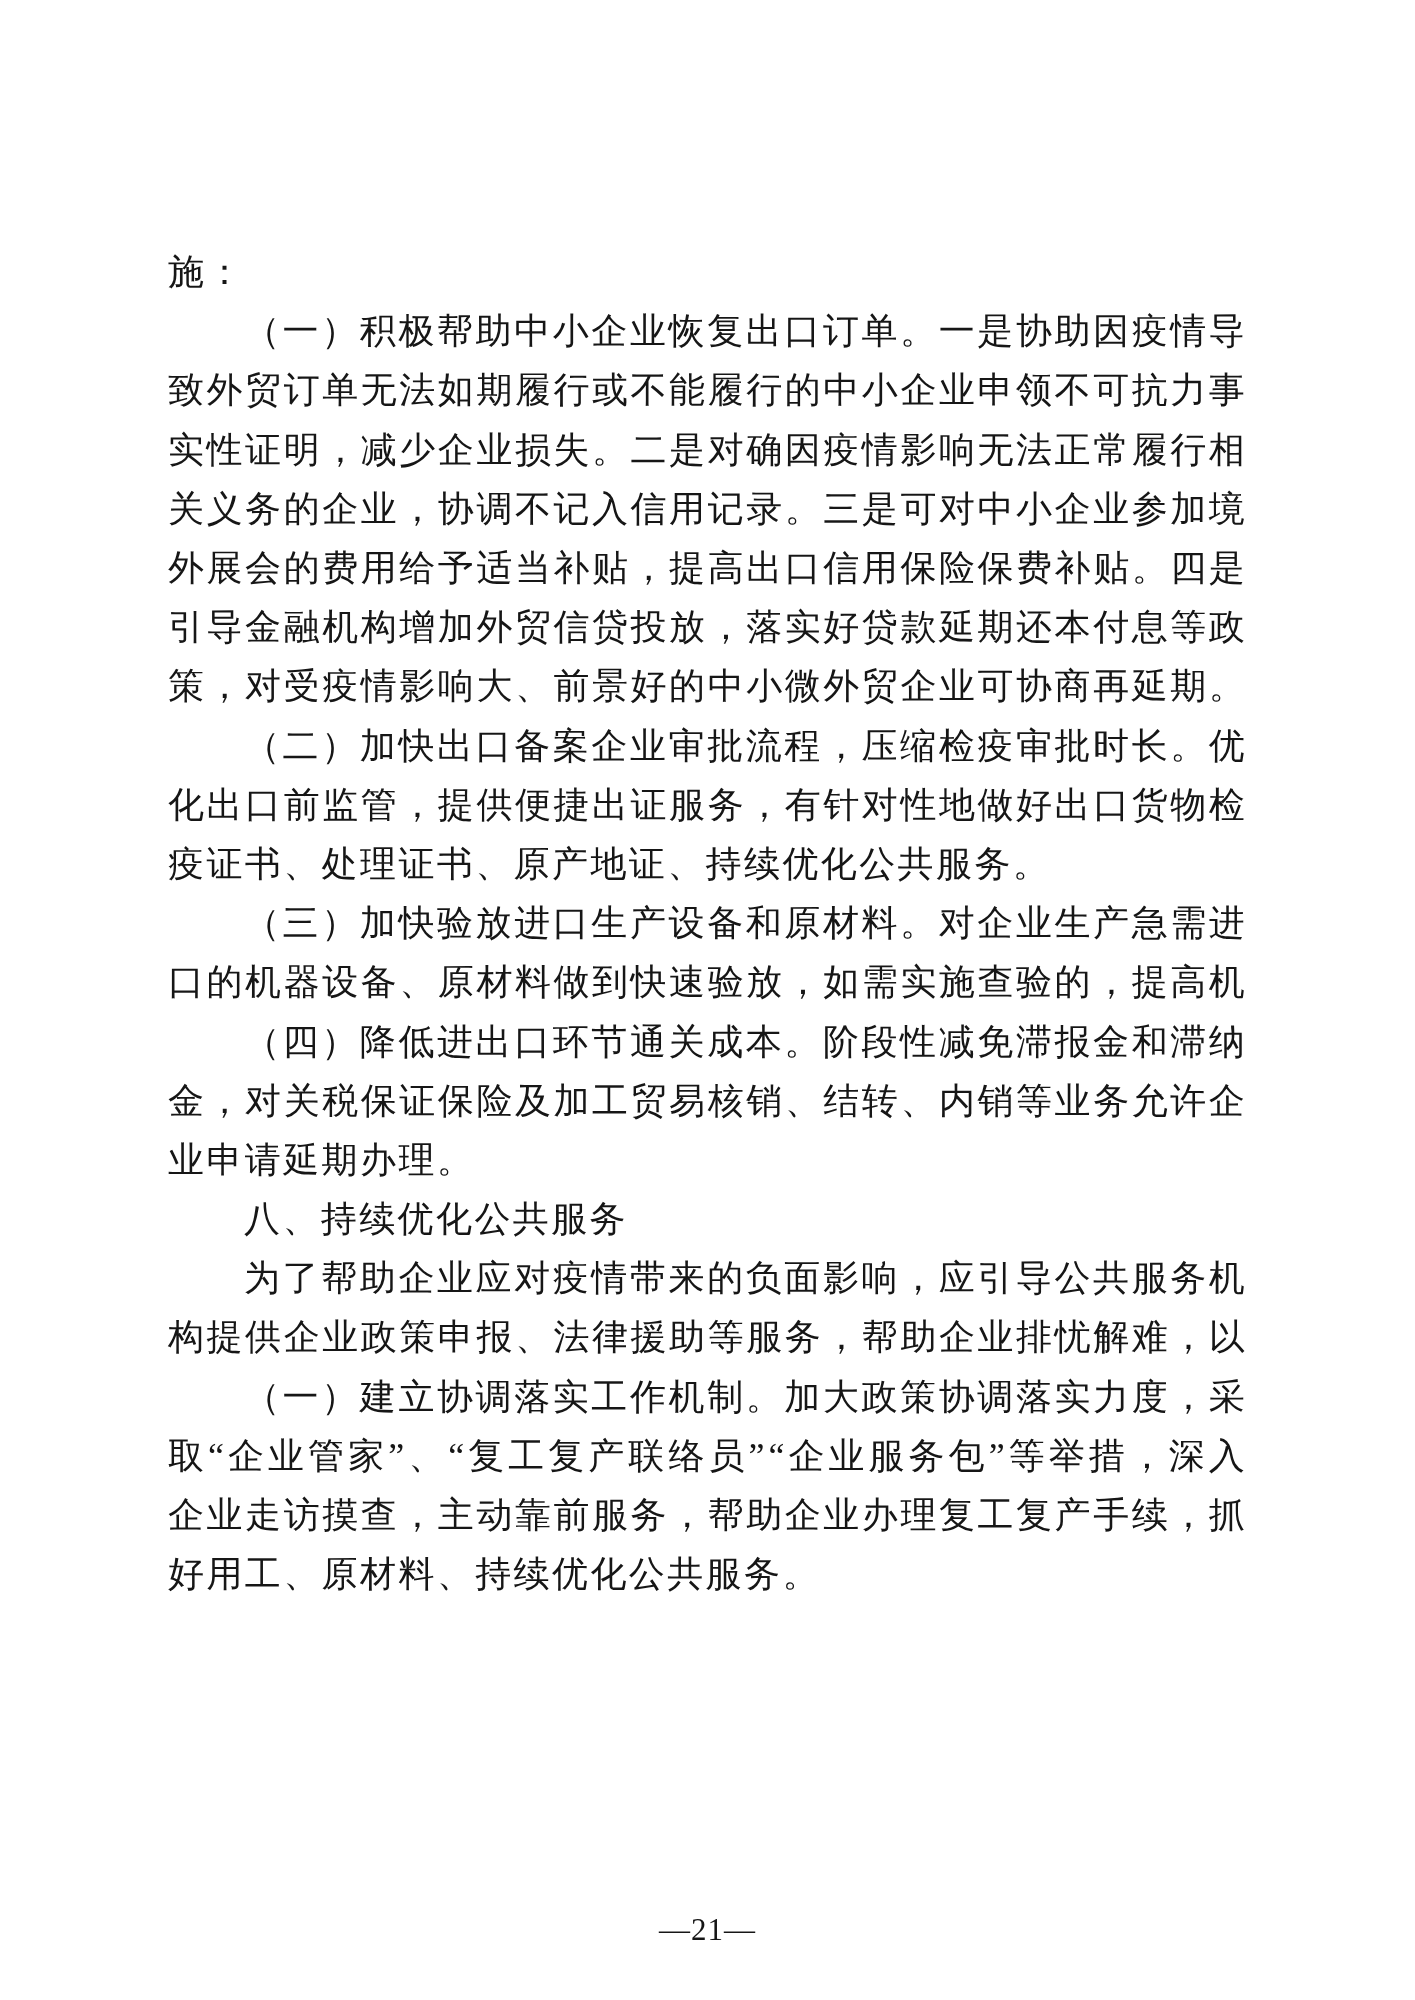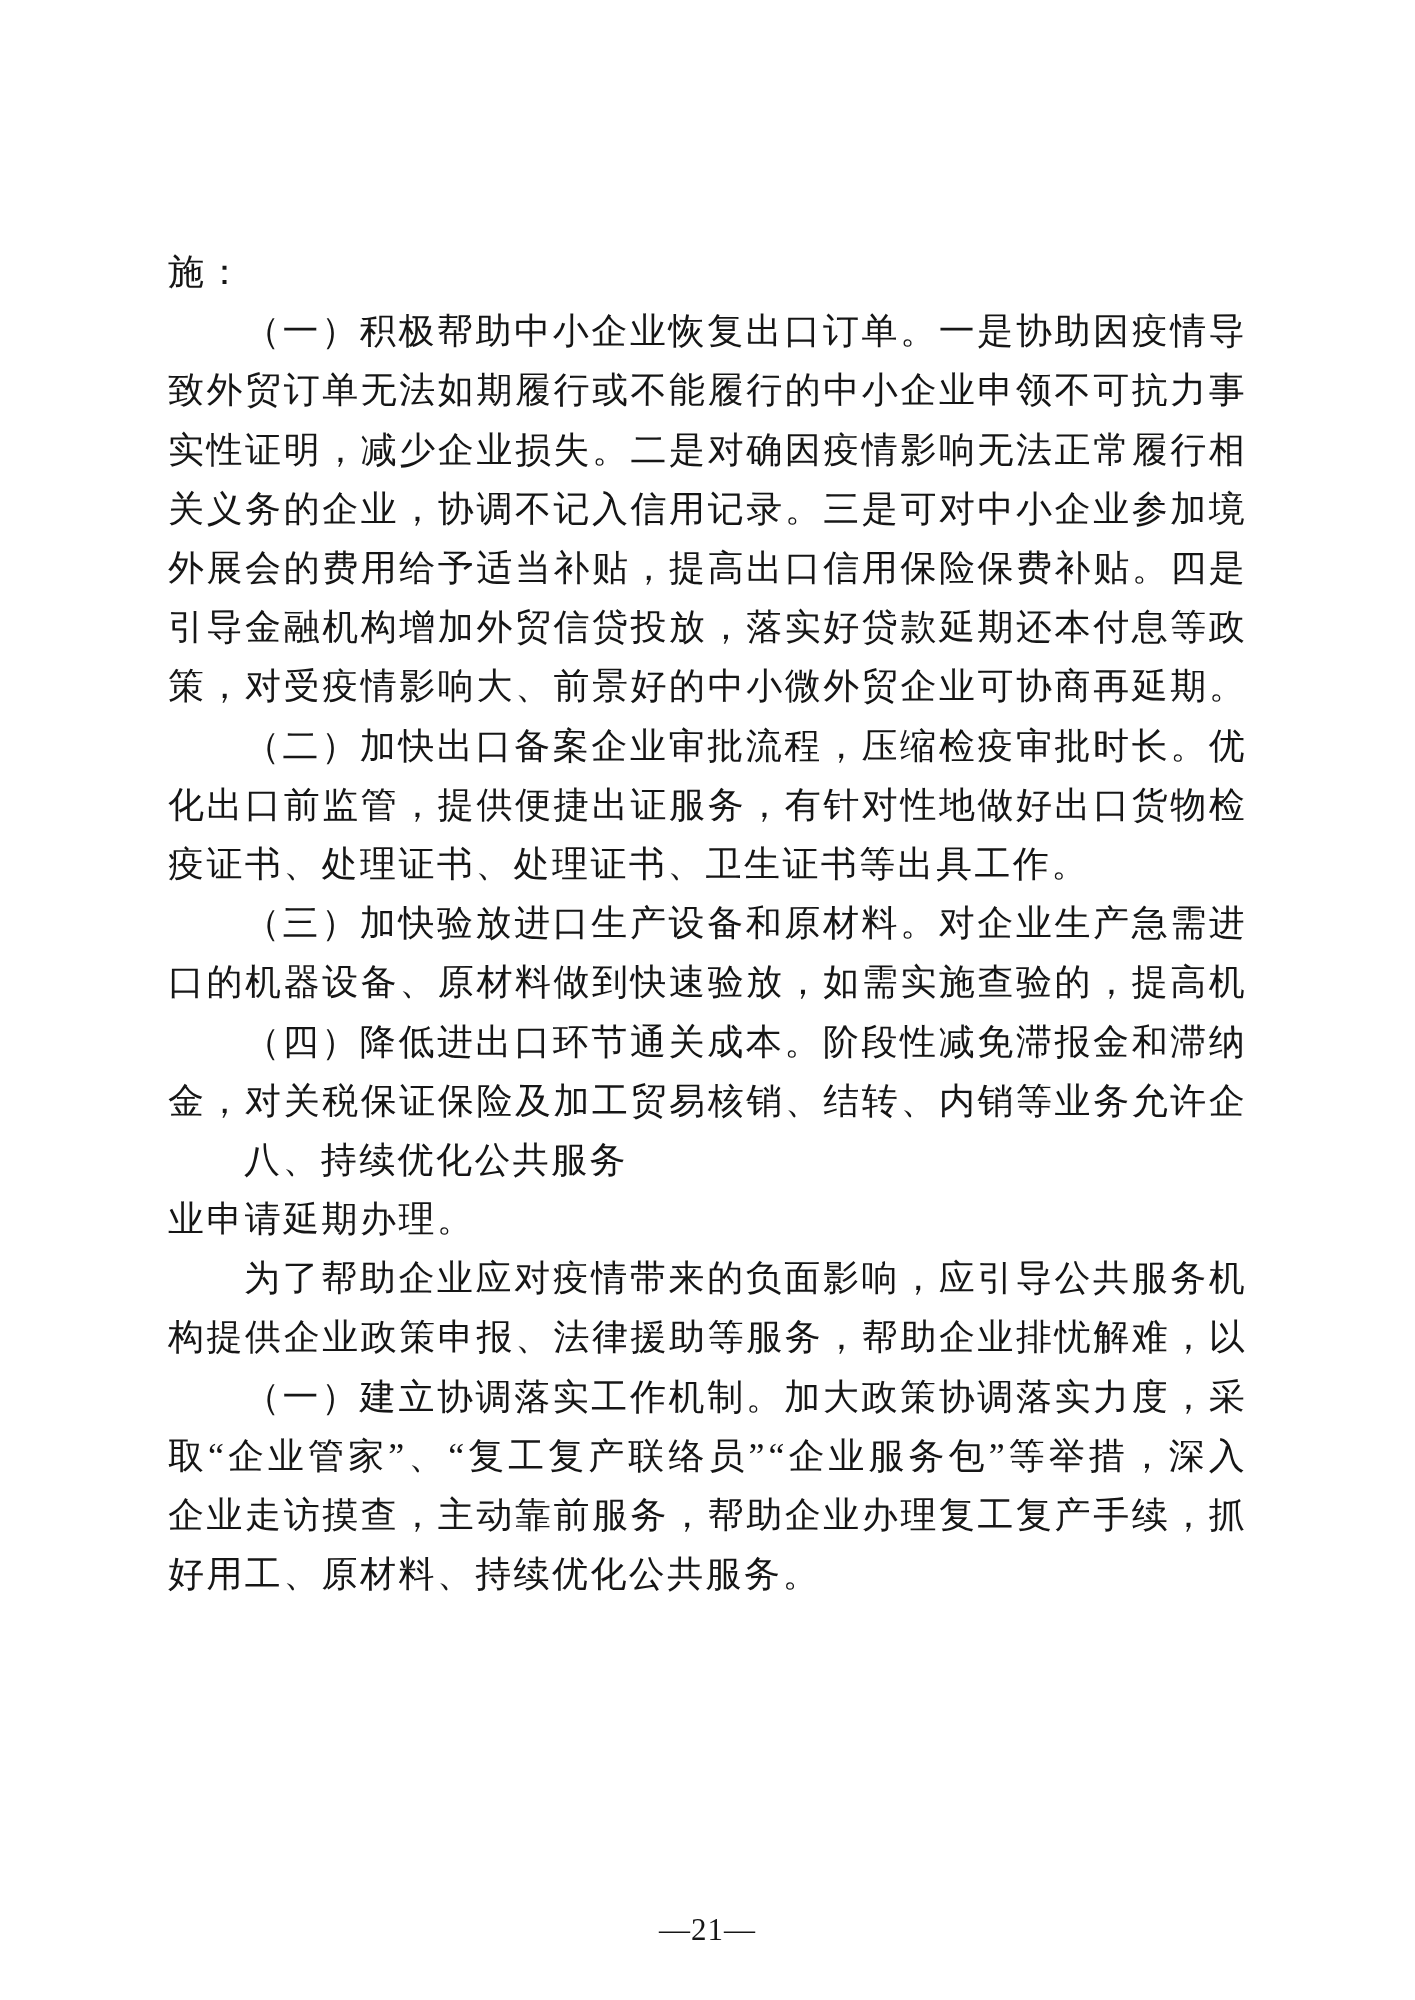--- a/index.html
+++ b/index.html
@@ -323,21 +323,21 @@
         <span>性</span>
         <span>地</span>
         <span>做</span>
         <span>好</span>
         <span>出</span>
         <span>口</span>
         <span>货</span>
         <span>物</span>
         <span>检</span>
       </div>
-      <div class="line">疫证书、处理证书、处理证书、卫生证书等出具工作。</div>
+      <div class="line">疫证书、处理证书、原产地证、持续优化公共服务。</div>
       <div class="line indent justify">
         <span>（</span>
         <span>三</span>
         <span>）</span>
         <span>加</span>
         <span>快</span>
         <span>验</span>
         <span>放</span>
         <span>进</span>
         <span>口</span>
@@ -440,22 +440,22 @@
         <span>、</span>
         <span>内</span>
         <span>销</span>
         <span>等</span>
         <span>业</span>
         <span>务</span>
         <span>允</span>
         <span>许</span>
         <span>企</span>
       </div>
+      <div class="line">业申请延期办理。</div>
       <div class="line indent heading">八、持续优化公共服务</div>
-      <div class="line">业申请延期办理。</div>
       <div class="line indent justify">
         <span>为</span>
         <span>了</span>
         <span>帮</span>
         <span>助</span>
         <span>企</span>
         <span>业</span>
         <span>应</span>
         <span>对</span>
         <span>疫</span>

